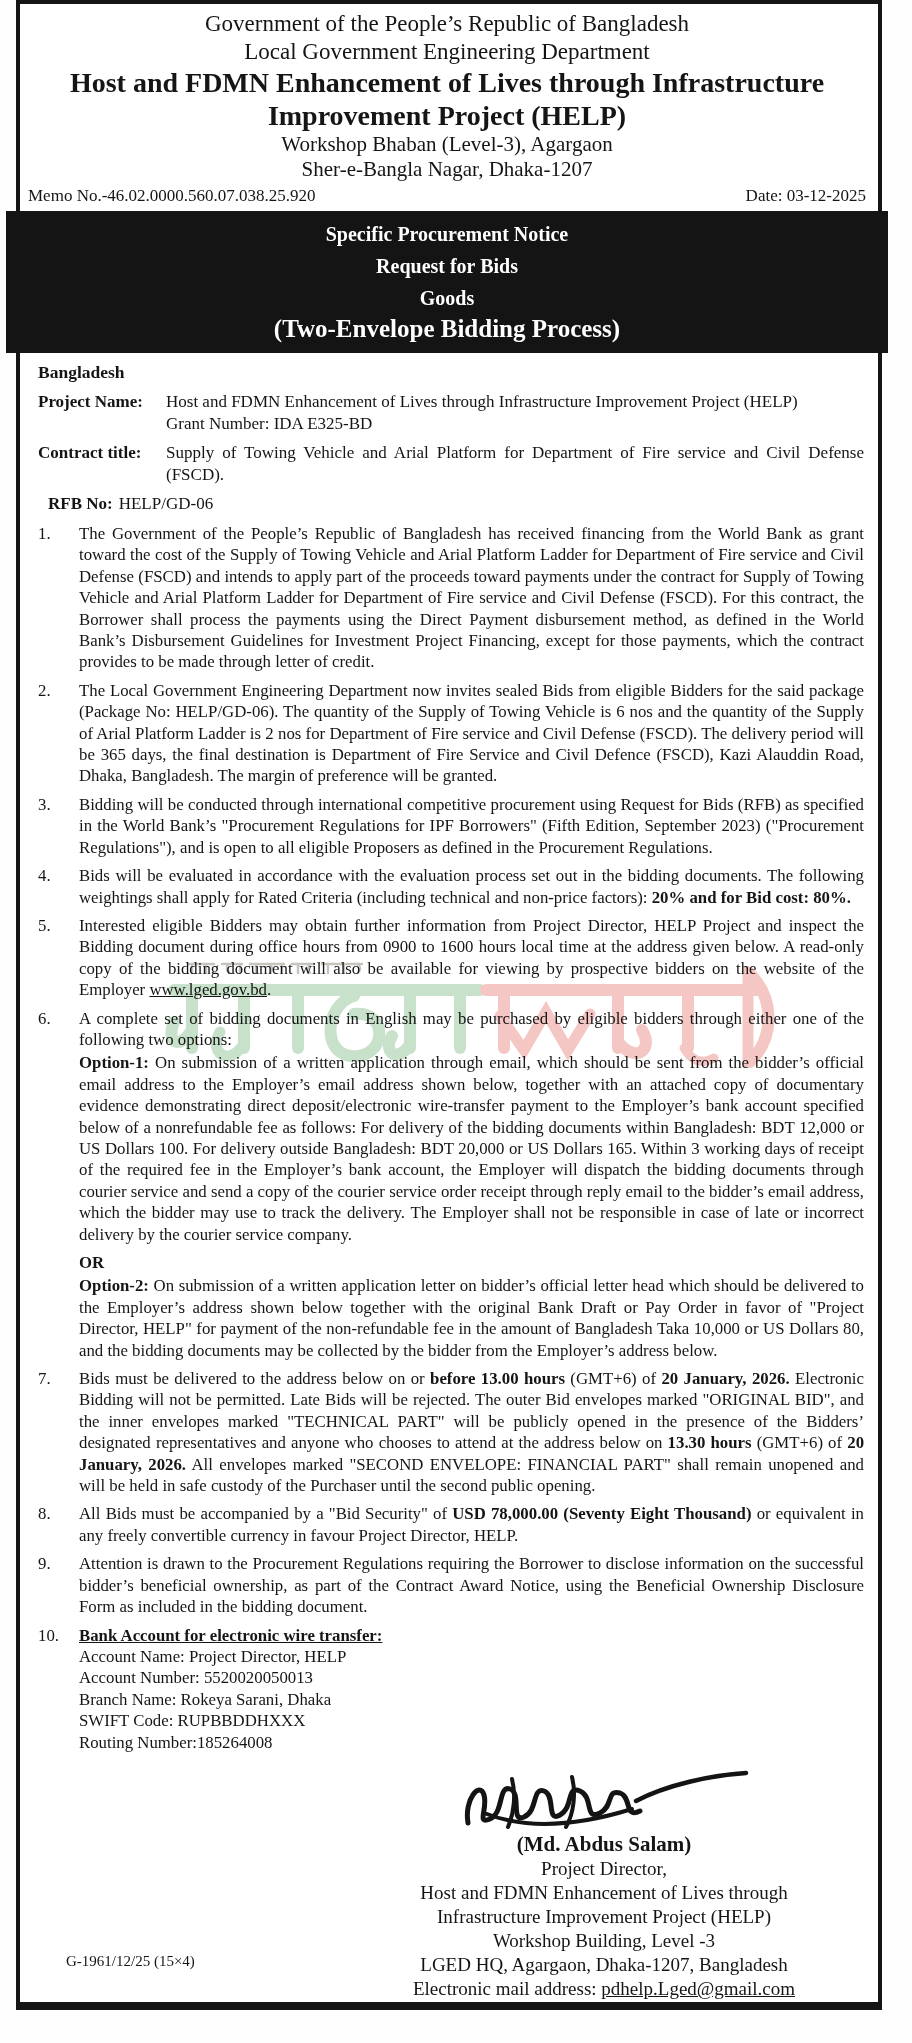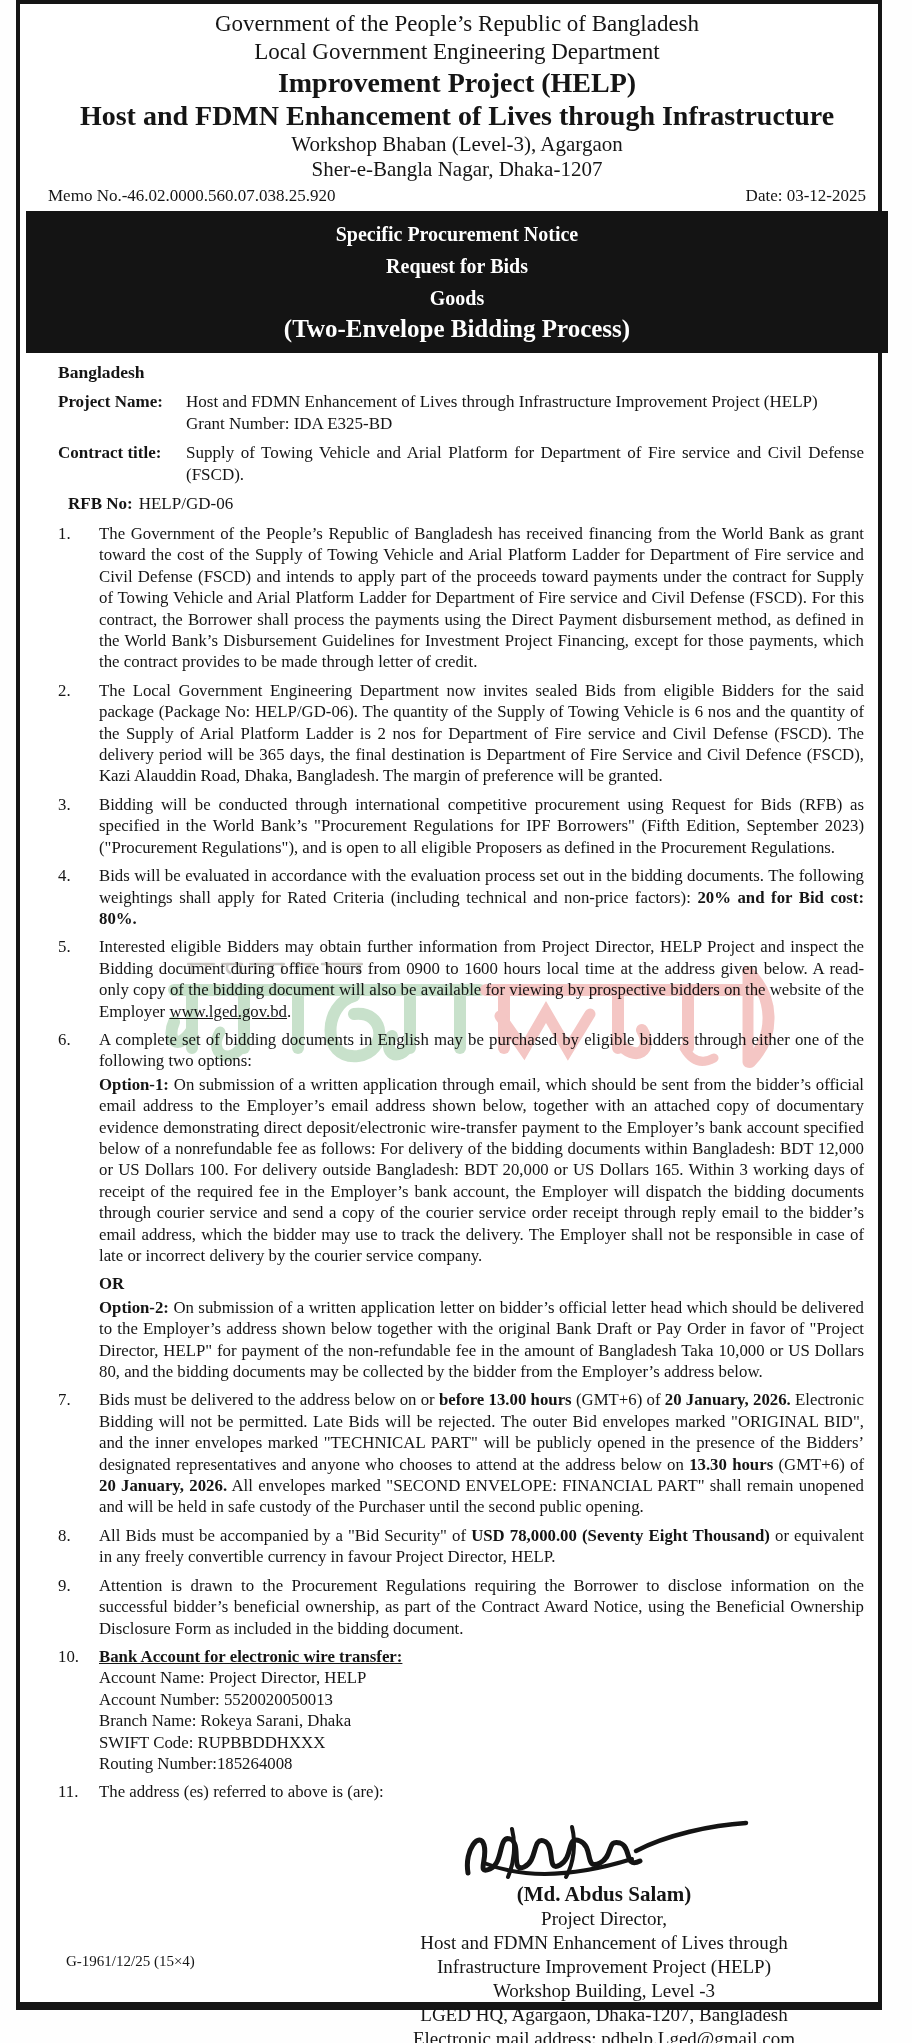--- a/index.html
+++ b/index.html
@@ -10,21 +10,21 @@
     font-family:"Liberation Serif","DejaVu Serif",serif;
     color:#151515;
     overflow:hidden;
   }
   .frame{
     position:absolute;left:16px;top:0;width:866px;height:2010px;
     border:4px solid #151515;border-bottom-width:8px;
     box-sizing:border-box;
     background:#fff;
   }
-  .content{position:relative;z-index:1;height:100%;box-sizing:border-box;padding:6px 8px 0 24px;}
+  .content{position:relative;z-index:1;height:100%;box-sizing:border-box;padding:6px 8px 0 4px;}
   
   .hdr{text-align:center;}
   .hdr .h-line1,.hdr .h-line2{font-size:23px;line-height:28px;}
   .hdr .h-title{font-size:28px;line-height:33px;font-weight:bold;}
   .hdr .h-addr{font-size:21px;line-height:25px;}
   .memo-row{
     display:flex;justify-content:space-between;align-items:flex-end;
     font-size:17px;line-height:22px;padding:3px 4px 2px 4px;
   }
   
@@ -78,22 +78,22 @@
 <body>
 
 <div class="sheet">
 
   <div class="frame">
     <div class="content">
 
       <div class="hdr">
         <div class="h-line1">Government of the People’s Republic of Bangladesh</div>
         <div class="h-line2">Local Government Engineering Department</div>
+        <div class="h-title">Host and FDMN Enhancement of Lives through Infrastructure</div>
         <div class="h-title">Improvement Project (HELP)</div>
-        <div class="h-title">Host and FDMN Enhancement of Lives through Infrastructure</div>
         <div class="h-addr">Workshop Bhaban (Level-3), Agargaon</div>
         <div class="h-addr">Sher-e-Bangla Nagar, Dhaka-1207</div>
       </div>
 
       <div class="memo-row">
         <span>Memo No.-46.02.0000.560.07.038.25.920</span>
         <span>Date: 03-12-2025</span>
       </div>
 
       <div class="banner">
@@ -184,26 +184,20 @@
           </div>
           <div class="item">
             <div class="num">10.</div>
             <div class="item-body">
               <div class="para"><span class="seg b u">Bank Account for electronic wire transfer:</span></div>
               <div class="para addr"><span class="seg">Account Name: Project Director, HELP</span></div>
               <div class="para addr"><span class="seg">Account Number: 5520020050013</span></div>
               <div class="para addr"><span class="seg">Branch Name: Rokeya Sarani, Dhaka</span></div>
               <div class="para addr"><span class="seg">SWIFT Code: RUPBBDDHXXX</span></div>
               <div class="para addr"><span class="seg">Routing Number:185264008</span></div>
-            </div>
-          </div>
-          <div class="item">
-            <div class="num">11.</div>
-            <div class="item-body">
-              <div class="para"><span class="seg">The address (es) referred to above is (are):</span></div>
             </div>
           </div>
         </div>
 
       <div class="sig-block">
         <svg class="sig-scribble" width="300" height="72" viewBox="0 0 300 72" fill="none" xmlns="http://www.w3.org/2000/svg">
           <path d="M14,62 C10,38 26,20 30,34 C34,48 22,64 36,58 C50,52 44,24 56,28 C68,32 56,62 70,56 C84,50 78,26 90,30 C102,34 92,62 106,54 C120,46 112,24 126,30 C140,36 130,60 146,52 C160,45 152,28 166,32 C178,36 170,58 186,50" stroke="#141414" stroke-width="5" stroke-linecap="round"></path>
           <path d="M30,52 C70,68 120,66 178,48" stroke="#141414" stroke-width="4" stroke-linecap="round"></path>
           <path d="M182,40 C212,24 258,14 292,12" stroke="#141414" stroke-width="4.5" stroke-linecap="round"></path>
           <path d="M58,18 C62,34 60,52 54,66" stroke="#141414" stroke-width="4" stroke-linecap="round"></path>

